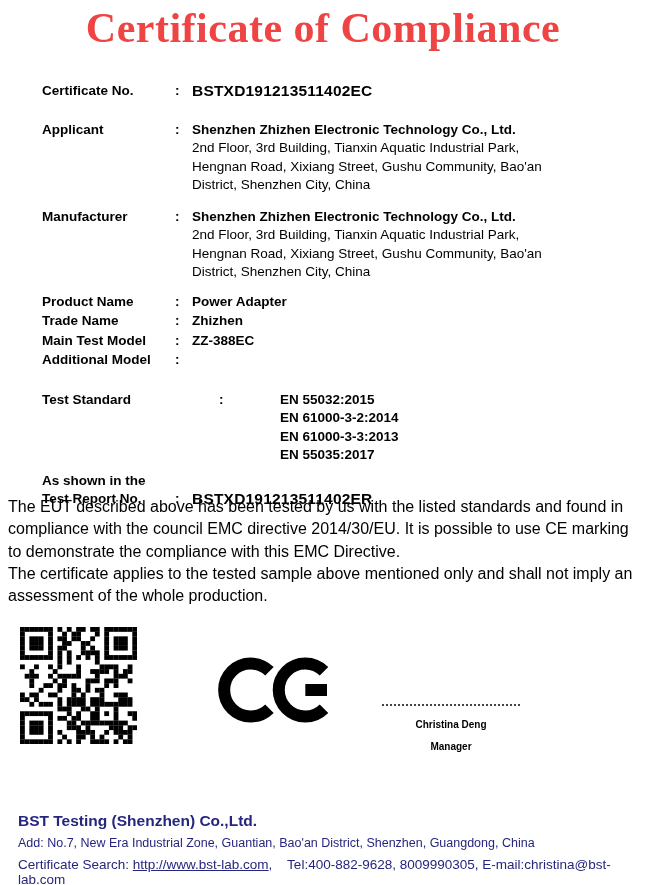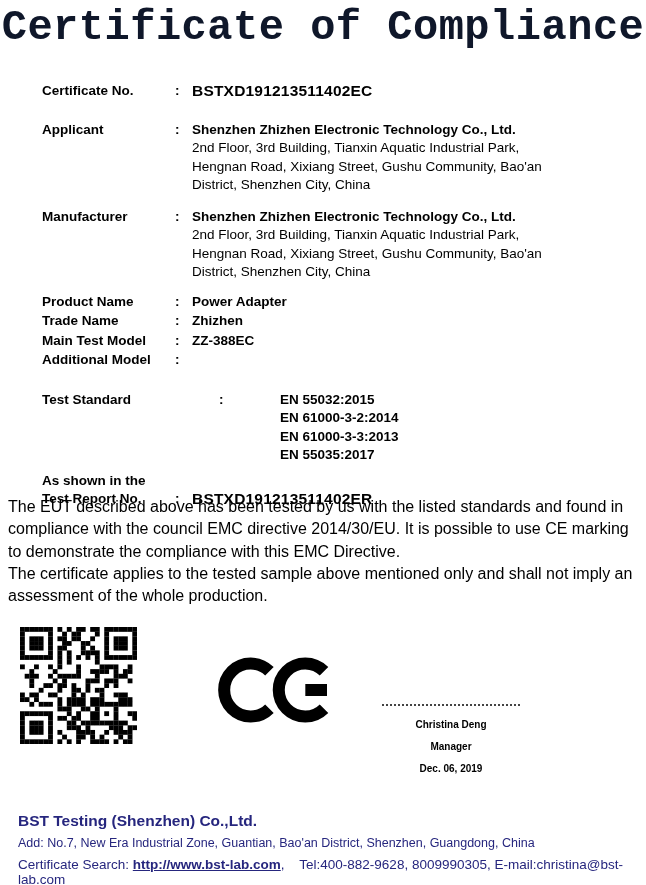--- a/index.html
+++ b/index.html
@@ -7,25 +7,25 @@
     position:relative;
     width:646px;height:885px;
     background:#ffffff;
     font-family:"Liberation Sans", sans-serif;
     color:#000;
     overflow:hidden;
   }
   .doc-title{
     position:absolute;top:4px;left:0;width:100%;
     text-align:center;
-    font-family:Liberation Mono, monospace;
+    font-family:Liberation Serif, serif;
     font-weight:bold;
     font-size:42px;
     letter-spacing:0.5px;
-    color:#0f172a;
+    color:#ef4444;
   }
   .fields{position:absolute;top:82px;left:42px;right:28px;}
   .frow{display:flex;font-size:13.5px;line-height:18.5px;}
   .frow .lbl{width:133px;flex-shrink:0;font-weight:bold;}
   .frow .cln{width:17px;flex-shrink:0;font-weight:bold;}
   .frow .val{flex:1;}
   .bold{font-weight:bold;}
   .bignum{font-size:15.5px;font-weight:bold;letter-spacing:0.2px;}
   .mb-cert{margin-bottom:20px;}
   .mb-applicant{margin-bottom:13px;justify-content:center;}
@@ -43,21 +43,21 @@
   .qr svg{display:block;width:117px;height:117px;fill:#000;}
   .ce{position:absolute;left:217px;top:28px;width:114px;height:80px;}
   .ce svg{display:block;width:114px;height:80px;}
   .sig{position:absolute;left:376px;top:82px;width:150px;text-align:center;}
   .sig-line{border-top:2px dotted #444;width:138px;margin:0 auto 8px auto;height:0;}
   .sig div.sig-text{font-size:10px;font-weight:bold;line-height:22px;}
   .footer{position:absolute;left:18px;right:6px;top:812px;color:#26267e;}
   .f-company{font-size:15.5px;font-weight:bold;margin-bottom:6px;}
   .f-address{font-size:12.5px;margin-bottom:7px;}
   .f-search{font-size:13.5px;white-space:pre-wrap;}
-  .f-search a{color:#26267e;text-decoration:underline;font-weight:bold;}
+  .f-search a{color:#26267e;text-decoration:underline;}
 </style>
 </head>
 <body>
 
 <div id="page">
 
   <div class="doc-title">Certificate of Compliance</div>
 
   <div class="fields">
 
@@ -460,21 +460,20 @@
         <path d="M 65.3 18.7 A 33 33 0 1 0 65.3 65.3"></path>
         <path d="M 133.3 18.7 A 33 33 0 1 0 133.3 65.3"></path>
         <path d="M 110 42 H 137"></path>
       </svg>
     </div>
 
     <div class="sig">
       <div class="sig-line"></div>
       <div class="sig-text">Christina Deng</div>
       <div class="sig-text">Manager</div>
-      <div class="sig-text">Dec. 06, 2019</div>
     </div>
 
   </div>
 
   <div class="footer">
     <div class="f-company">BST Testing (Shenzhen) Co.,Ltd.</div>
     <div class="f-address">Add: No.7, New Era Industrial Zone, Guantian, Bao'an District, Shenzhen, Guangdong, China</div>
     <div class="f-search"><span>Certificate Search: </span><a href="#">http://www.bst-lab.com</a><span>,    Tel:400-882-9628, 8009990305, E-mail:christina@bst-lab.com</span></div>
   </div>
 

